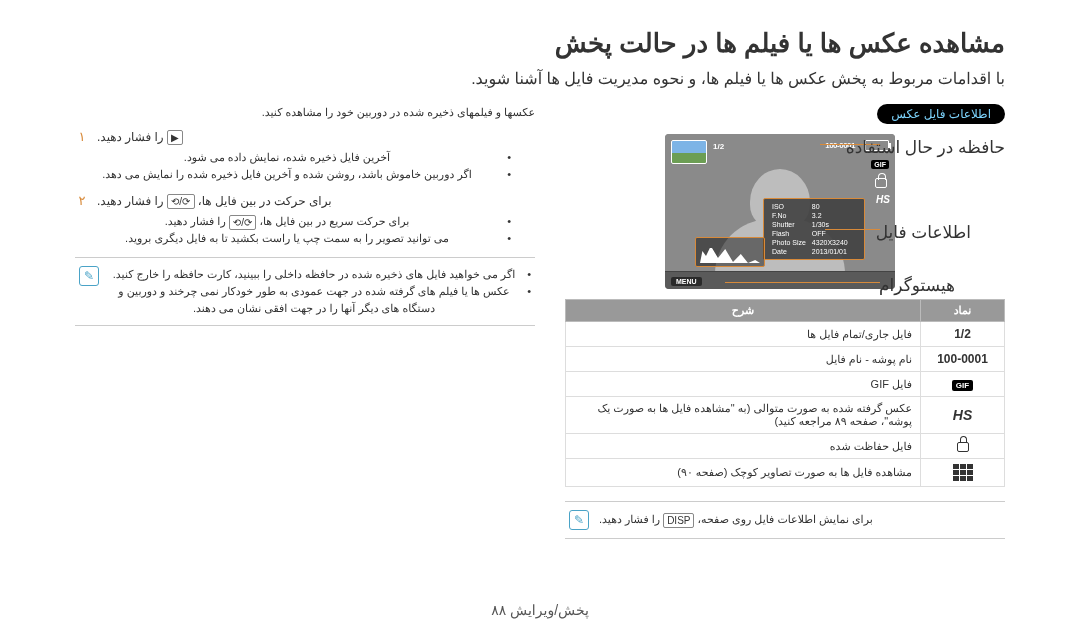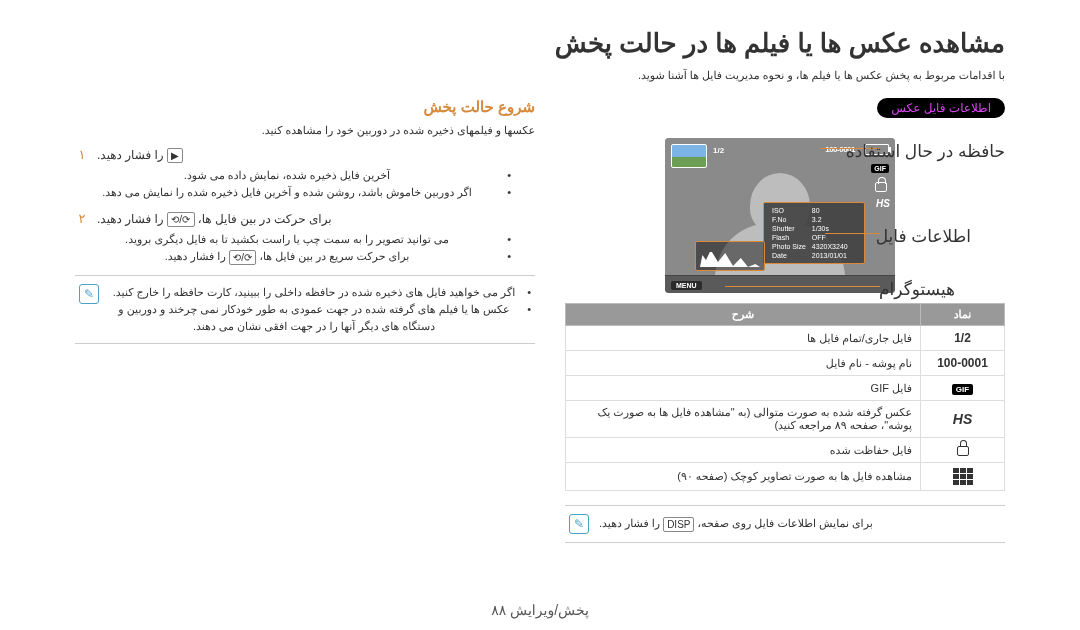--- a/index.html
+++ b/index.html
@@ -12,21 +12,21 @@
     position: relative;
     padding: 28px 75px 20px 75px;
   }
   .page-title {
     font-size: 26px;
     font-weight: bold;
     color: #333;
     margin-bottom: 10px;
   }
   .intro {
-    font-size: 11px;
+    font-size: 16px;
     text-align: right;
     margin-bottom: 16px;
     color: #333;
   }
   .cols {
     display: flex;
     flex-direction: row-reverse;
     gap: 30px;
   }
   .col-right {
@@ -122,25 +122,25 @@
     padding: 8px 4px;
     margin-top: 14px;
     align-items: center;
   }
   .note-single .note-text { font-size: 11px; }
 
   
   .pill {
     display: inline-block;
     background: #000;
-    color: #d946ef;
+    color: #7dd3fc;
     border-radius: 12px;
     padding: 3px 14px;
     font-size: 12px;
-    margin-bottom: 16px;
+    margin-bottom: 6px;
   }
 
   
   .lcd-wrap {
     position: relative;
     width: 270px;
     margin: 4px auto 10px 60px;
   }
   .lcd {
     width: 230px;
@@ -333,45 +333,44 @@
 </style>
 </head>
 <body>
 
 <h1 class="page-title">مشاهده عکس ها یا فیلم ها در حالت پخش</h1>
 <p class="intro">با اقدامات مربوط به پخش عکس ها یا فیلم ها، و نحوه مدیریت فایل ها آشنا شوید.</p>
 
 <div class="cols">
 
   <div class="col-right">
-    <h2 class="section-title">شروع حالت پخش</h2>
     <p class="body-text">عکسها و فیلمهای ذخیره شده در دوربین خود را مشاهده کنید.</p>
 
     <div class="step">
       <span class="step-num">۱</span>
       <span class="step-text">
         <span class="key">▶</span><span> را فشار دهید.</span>
       </span>
     </div>
     <ul class="bullets">
       <li>آخرین فایل ذخیره شده، نمایش داده می شود.</li>
       <li>اگر دوربین خاموش باشد، روشن شده و آخرین فایل ذخیره شده را نمایش می دهد.</li>
     </ul>
 
     <div class="step">
       <span class="step-num">۲</span>
       <span class="step-text">
         <span>برای حرکت در بین فایل ها، </span><span class="key">⟲/⟳</span><span> را فشار دهید.</span>
       </span>
     </div>
     <ul class="bullets">
-      <li>می توانید تصویر را به سمت چپ یا راست بکشید تا به فایل دیگری بروید.</li>
       <li>
         <span>برای حرکت سریع در بین فایل ها، </span><span class="key">⟲/⟳</span><span> را فشار دهید.</span>
       </li>
+      <li>می توانید تصویر را به سمت چپ یا راست بکشید تا به فایل دیگری بروید.</li>
     </ul>
 
     <div class="note-box">
       <div class="note-icon">✎</div>
       <ul class="bullets" style="margin-top:0;">
         <li>اگر می خواهید فایل های ذخیره شده در حافظه داخلی را ببینید، کارت حافظه را خارج کنید.</li>
         <li>عکس ها یا فیلم های گرفته شده در جهت عمودی به طور خودکار نمی چرخند و دوربین و دستگاه های دیگر آنها را در جهت افقی نشان می دهند.</li>
       </ul>
     </div>
   </div>

